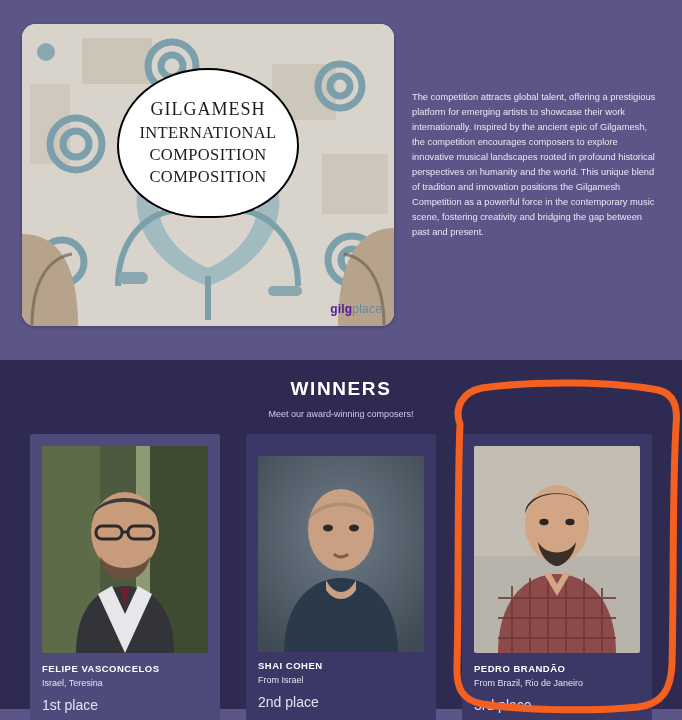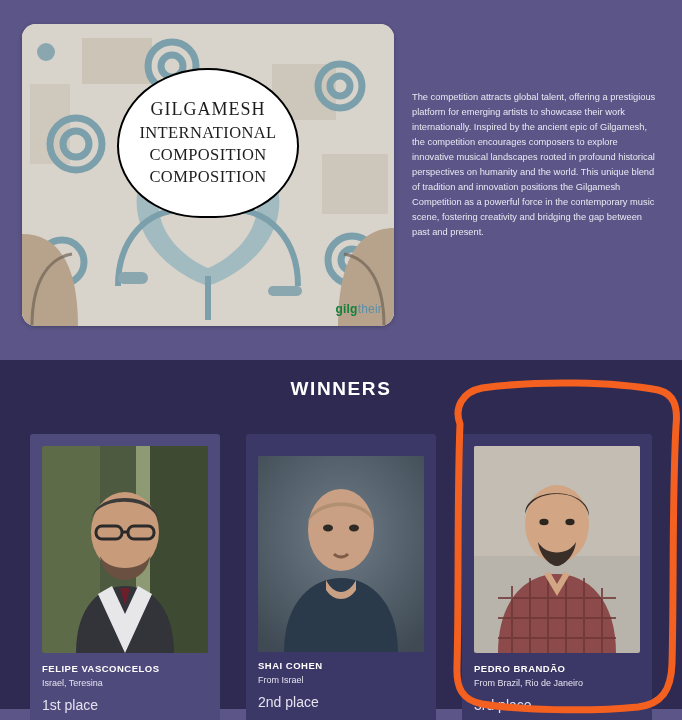--- a/index.html
+++ b/index.html
@@ -86,21 +86,21 @@
     white-space: nowrap;
   }
   .poster-logo {
     position: absolute;
     right: 12px; bottom: 10px;
     font-family: "Liberation Sans", sans-serif;
     font-size: 12px;
     color: #5b8fa8;
     letter-spacing: .2px;
   }
-  .poster-logo b { font-weight: 700; color: #15803d; }
+  .poster-logo b { font-weight: 700; color: #4c1d95; }
 
   
   .desc {
     flex: 1 1 auto;
     padding-top: 66px;
     color: #e9e7f2;
     font-size: 9.3px;
     line-height: 1.62;
   }
   .desc p { margin: 0 0 12px 0; }
@@ -244,33 +244,34 @@
 
         <div class="poster-seal">
           <span class="l1">GILGAMESH</span>
           <span>INTERNATIONAL</span>
           <span>COMPOSITION</span>
           <span>COMPOSITION</span>
         </div>
 
 
         <div class="poster-logo">
-          <b>gilg</b><span>their</span>
+          <b>gilg</b><span>place</span>
         </div>
       </div>
 
       <div class="desc">
         <p>The competition attracts global talent, offering a prestigious platform for emerging artists to showcase their work internationally. Inspired by the ancient epic of Gilgamesh, the competition encourages composers to explore innovative musical landscapes rooted in profound historical perspectives on humanity and the world. This unique blend of tradition and innovation positions the Gilgamesh Competition as a powerful force in the contemporary music scene, fostering creativity and bridging the gap between past and present.</p>
       </div>
 
     </div>
   </section>
 
   <section class="winners">
     <h2 class="winners-title">WINNERS</h2>
+    <p class="winners-sub">Meet our award-winning composers!</p>
 
     <div class="cards">
 
       <div class="card c1">
         <div class="photo">
           <svg viewBox="0 0 170 207" preserveAspectRatio="xMidYMid slice" aria-hidden="true">
             <rect width="170" height="207" fill="#4e5a3f"></rect>
             <rect x="0" y="0" width="60" height="207" fill="#5d6b49"></rect>
             <rect x="110" y="0" width="60" height="207" fill="#3f4a33"></rect>
             <rect x="96" y="0" width="14" height="207" fill="#8d9a74"></rect>

